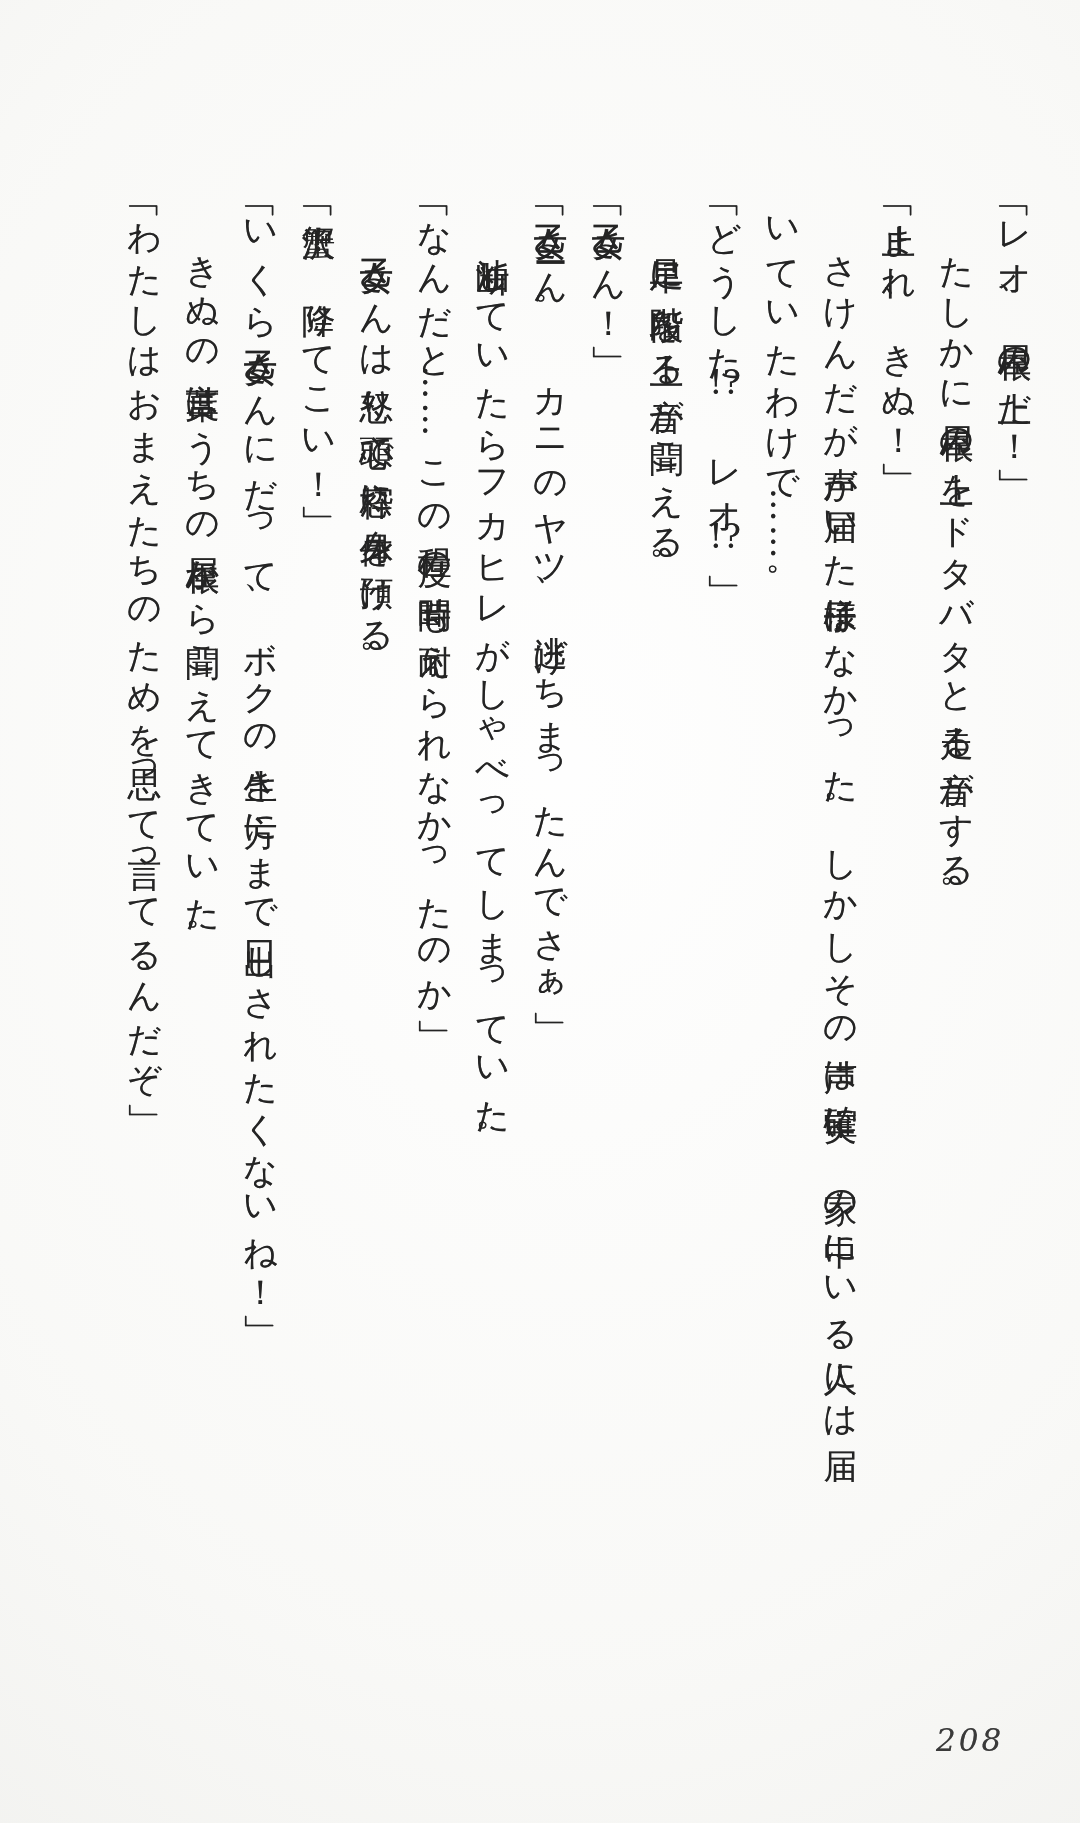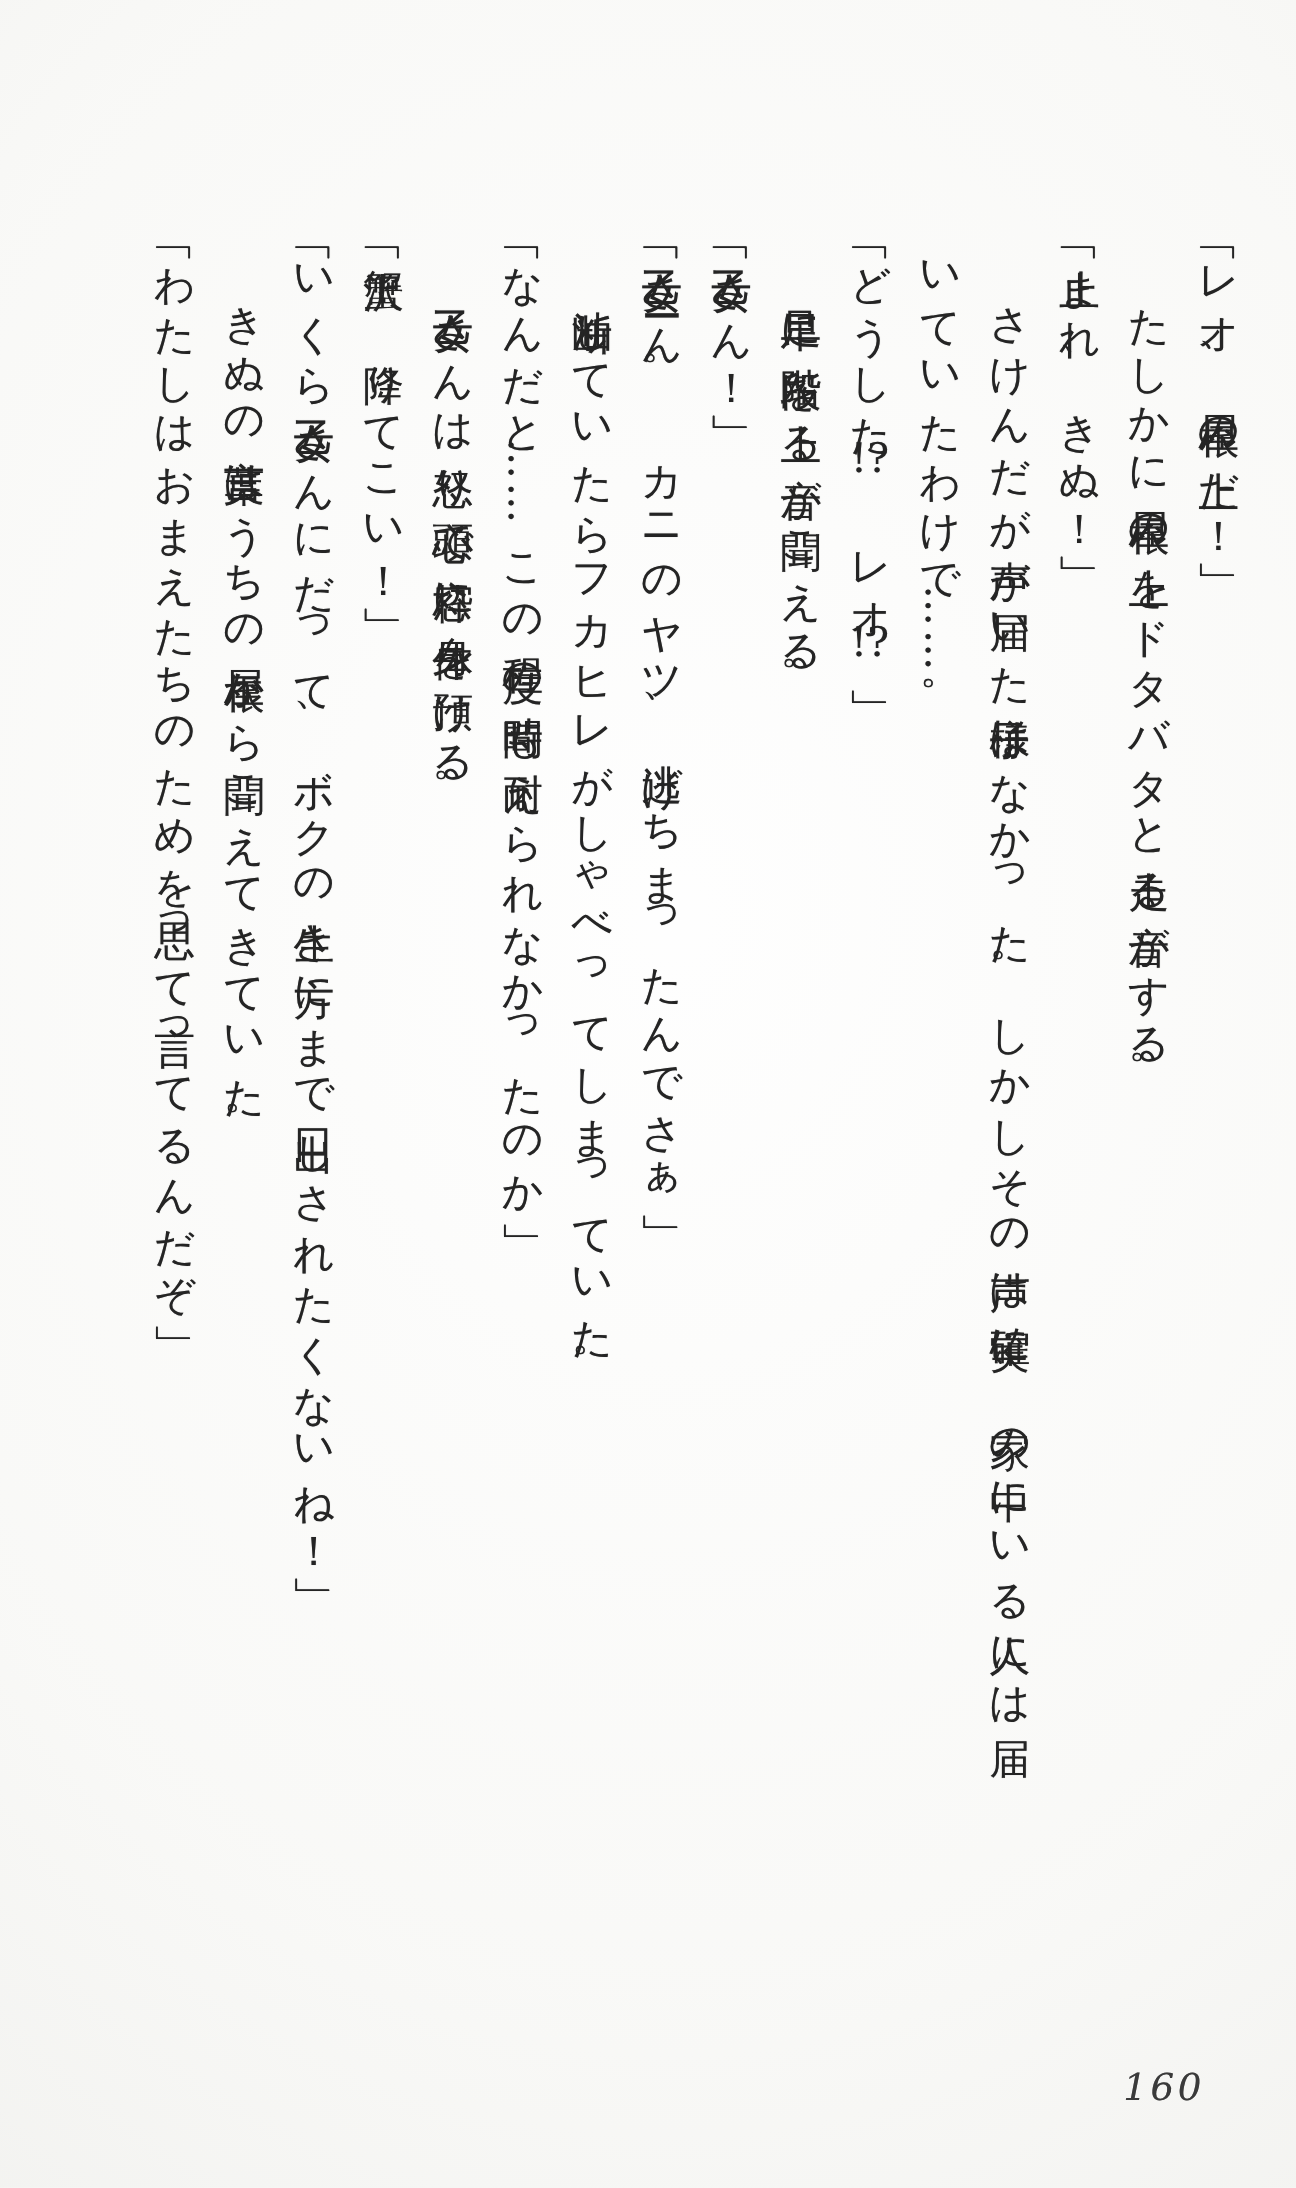--- a/index.html
+++ b/index.html
@@ -79,14 +79,14 @@
       <p class="line">「乙女さん！」</p>
       <p class="line">「乙女さーん。　カニのヤツ、逃げちまったんでさぁ」</p>
       <p class="line indent">油断していたらフカヒレがしゃべってしまっていた。</p>
       <p class="line">「なんだと……この程度の時間も耐えられなかったのか」</p>
       <p class="line indent">乙女さんは怒り心頭で窓枠に身体を預ける。</p>
       <p class="line">「蟹沢！　降りてこい！」</p>
       <p class="line">「いくら乙女さんにだって、ボクの生き方にまで口出しされたくないね！」</p>
       <p class="line indent">きぬの言葉はうちの屋根から聞こえてきていた。</p>
       <p class="line">「わたしはおまえたちのためを思って言ってるんだぞ」</p>
     </div>
-  <div class="page-number">160</div>
+  <div class="page-number">208</div>
 </div>
 
 </body></html>

